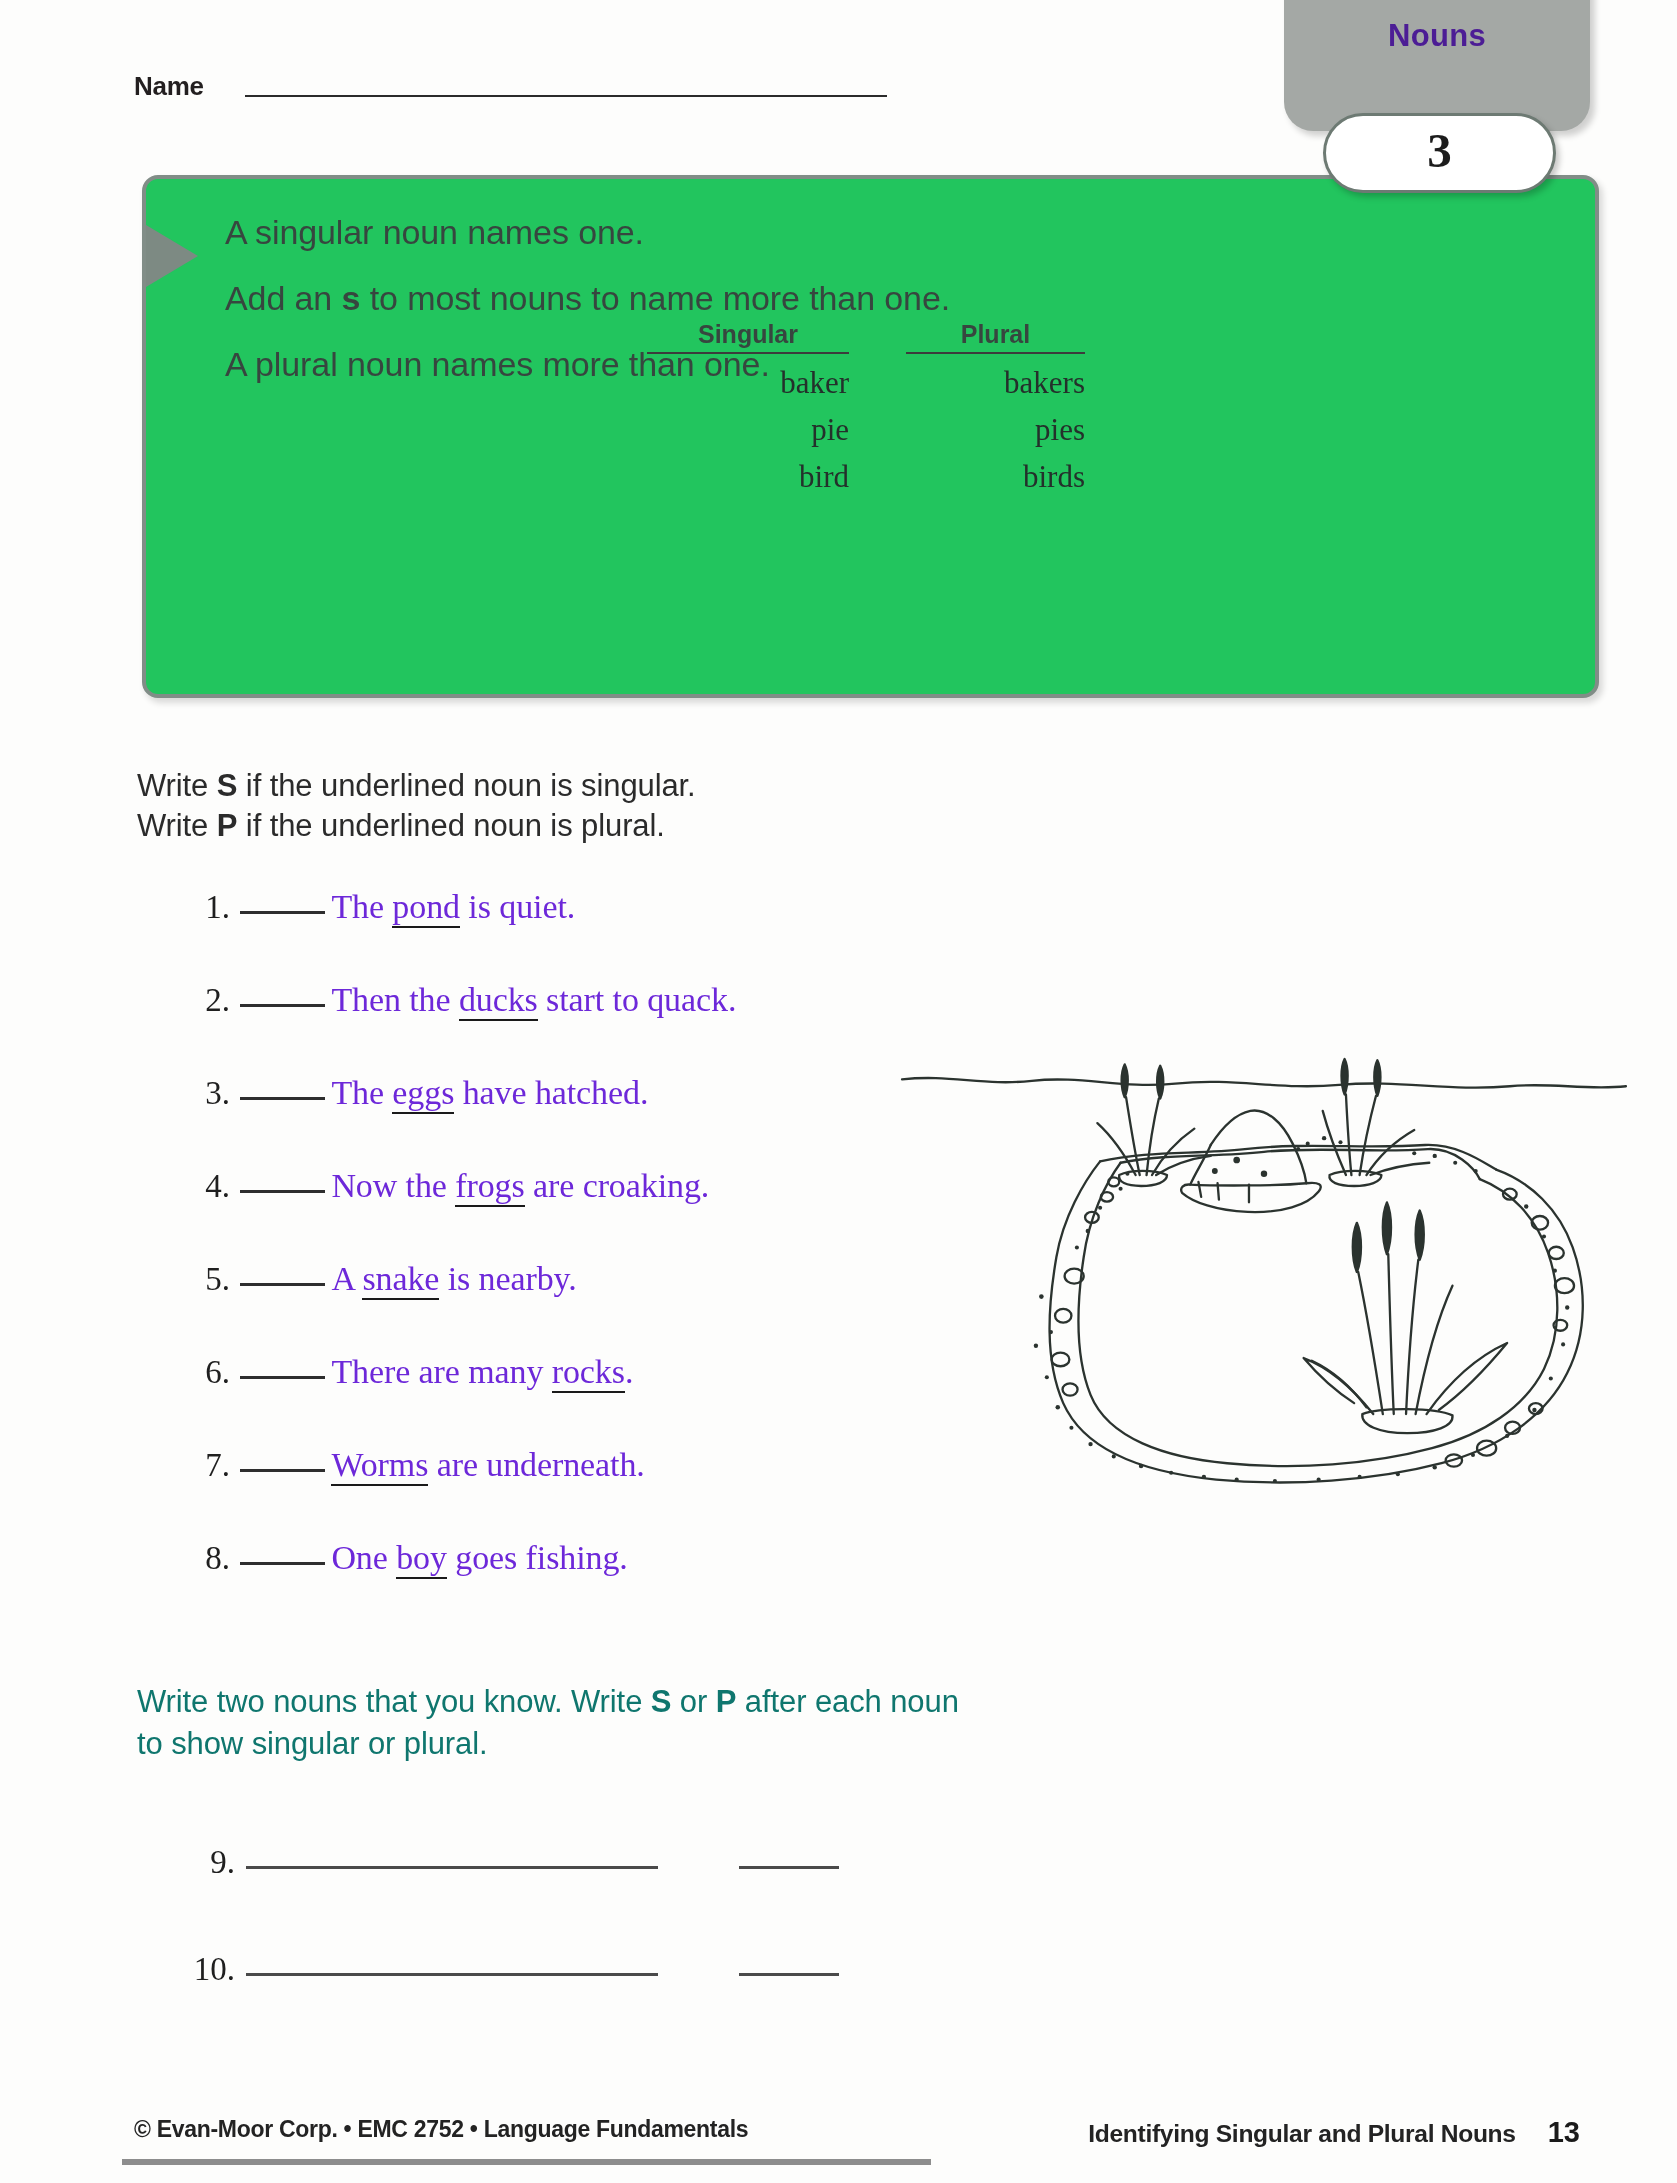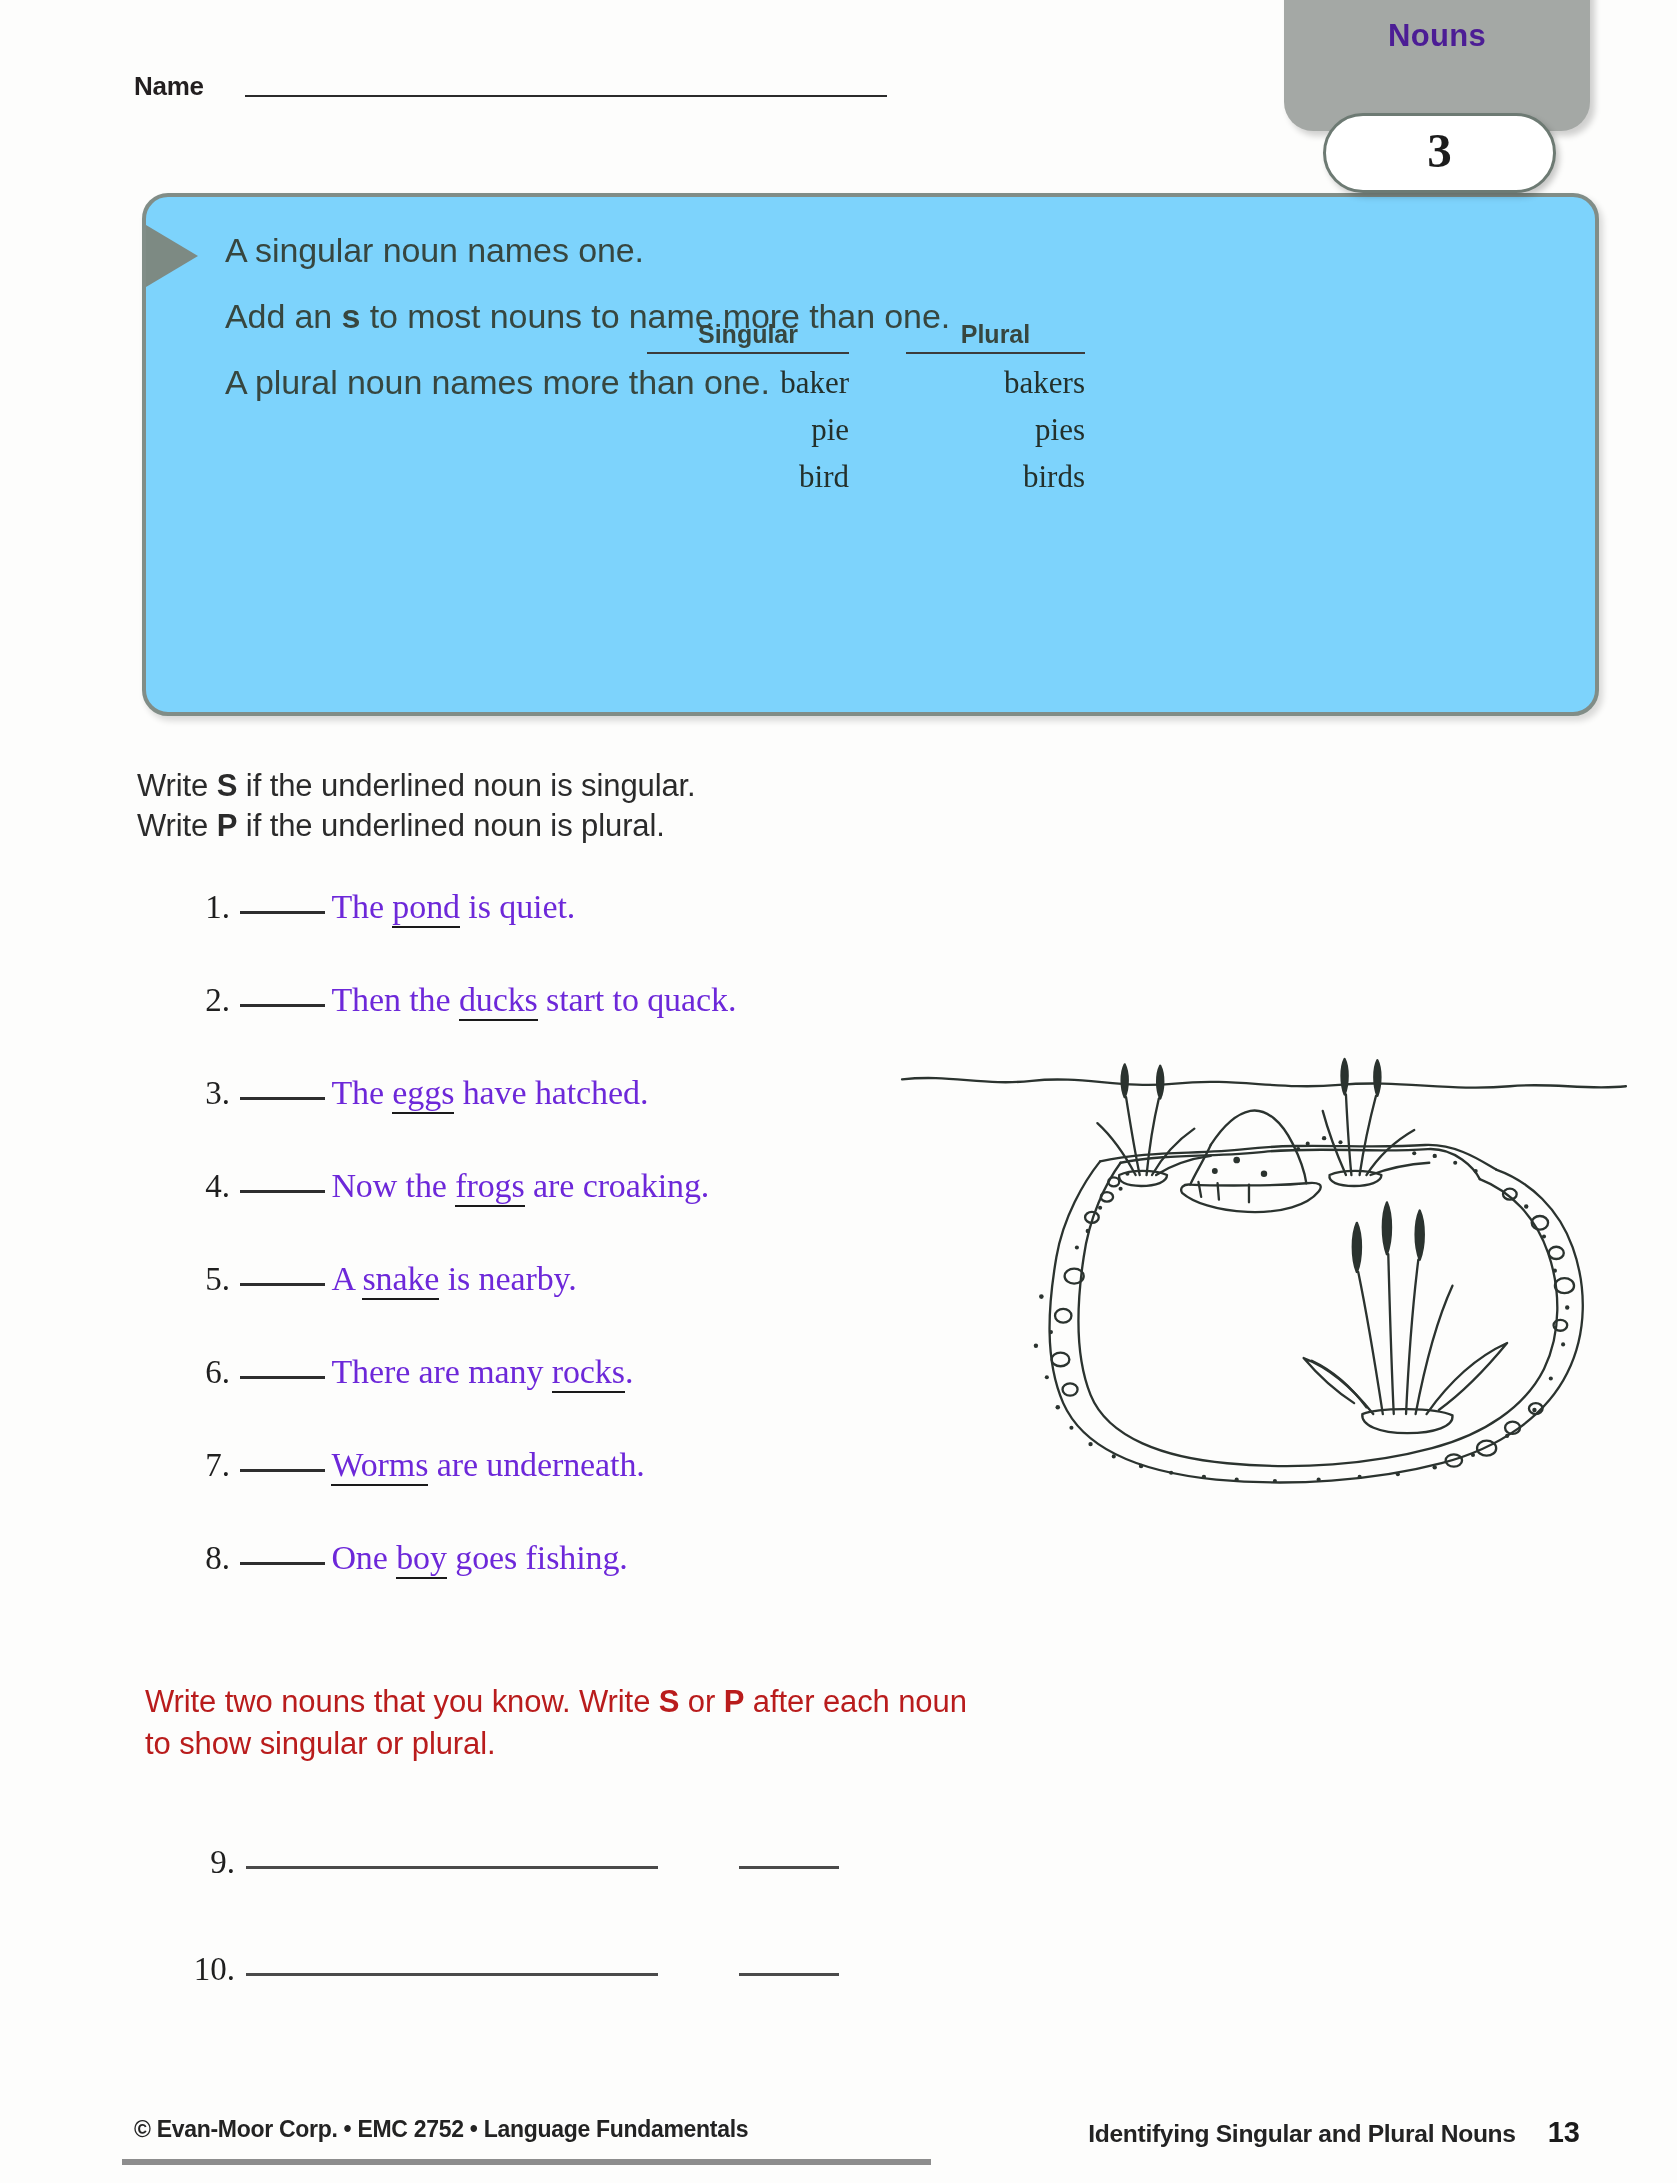--- a/index.html
+++ b/index.html
@@ -91,26 +91,26 @@
     font-weight: 700;
     color: #1c1c1c;
     line-height: 1;
     margin-top: -4.1px;
   }
 
   
   #rule-box {
     position: absolute;
     left: 142px;
-    top: 193px;
+    top: 175px;
     width: 1449px;
     height: 515px;
     border: 4.8px solid #818d87;
-    border-radius: 26px;
-    background: #7dd3fc;
+    border-radius: 16px;
+    background: #22c55e;
     box-shadow: 3.4px 4.1px 6.1px rgba(0,0,0,0.14);
     z-index: 4;
   }
   #rule-box-arrow {
     position: absolute;
     left: 146px;
     top: 225px;
     width: 0;
     height: 0;
     border-top: 31px solid transparent;
@@ -246,25 +246,24 @@
   #directions-two {
     position: absolute;
     left: 137px;
     top: 1681px;
     width: 1202px;
   }
   .direction-line2 {
     font-family: "Liberation Sans", sans-serif;
     font-size: 31px;
     font-weight: 400;
-    color: #b91c1c;
+    color: #0f766e;
     letter-spacing: -0.1px;
     line-height: 1.34;
     white-space: nowrap;
-    margin-left: 8px;
   }
   .direction-line2 b { font-weight: 700; }
 
   
   #answer-list {
     position: absolute;
     left: 171px;
     top: 1844px;
     width: 819px;
   }

